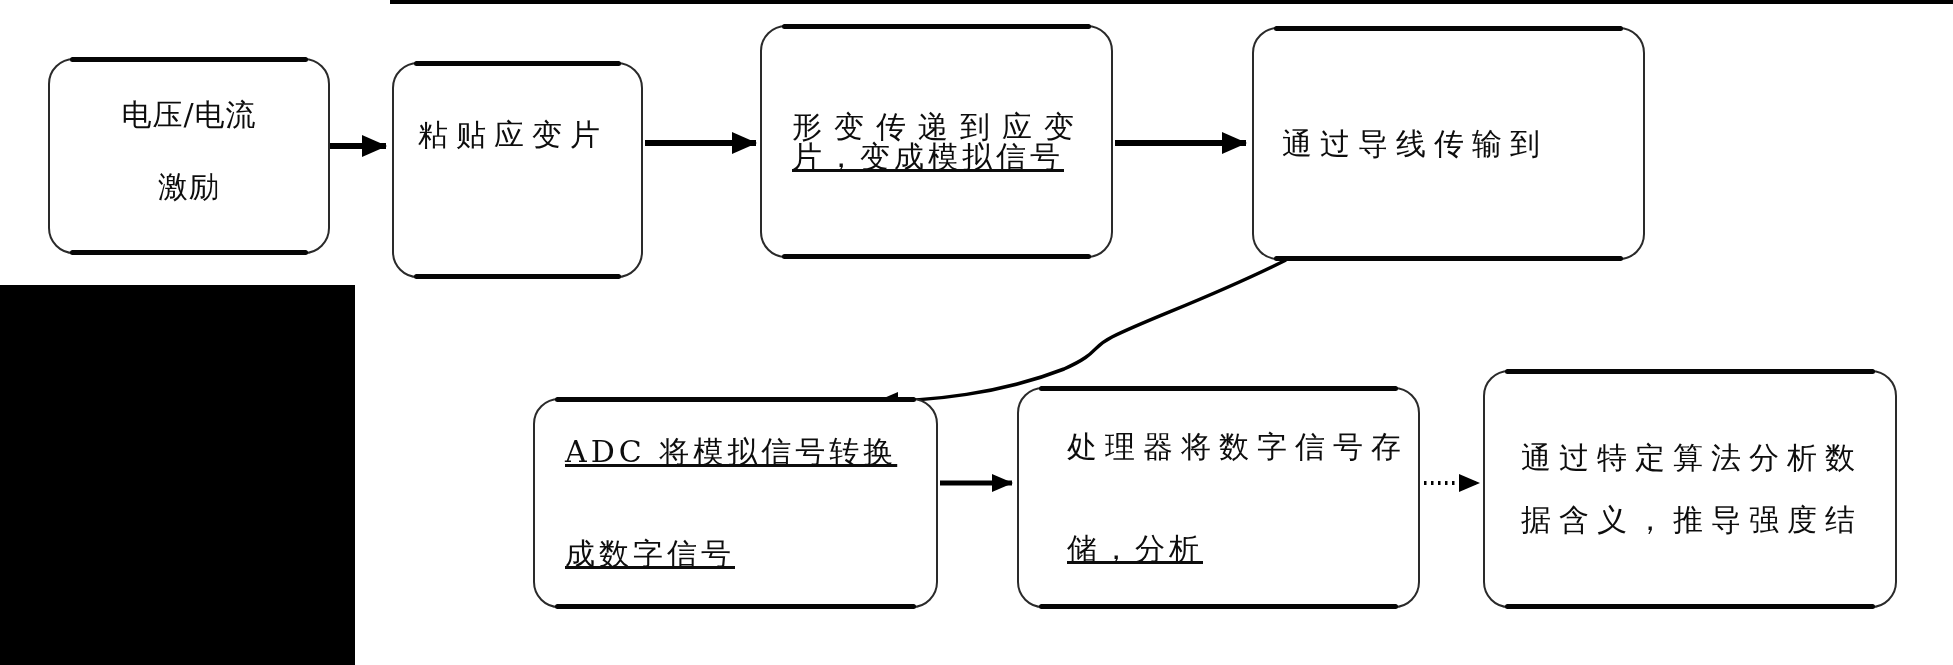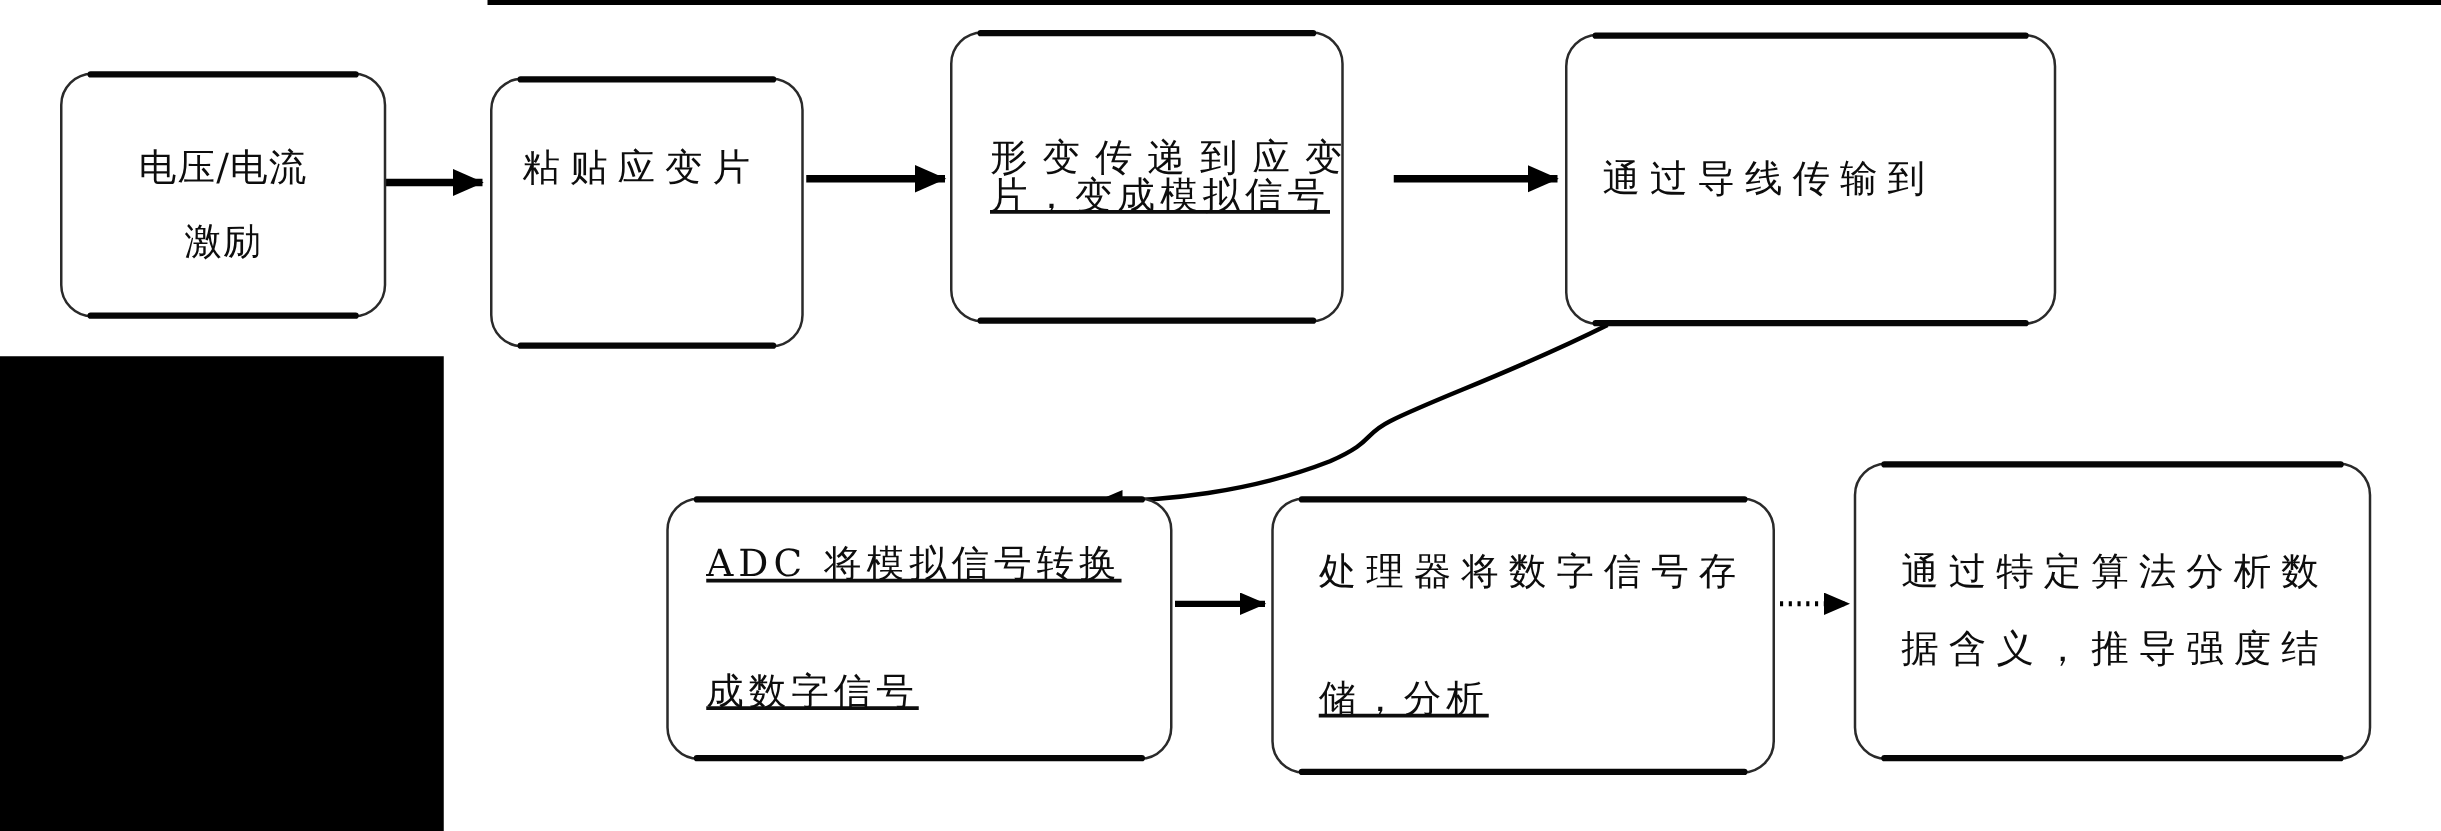--- a/index.html
+++ b/index.html
@@ -33,26 +33,26 @@
     border-radius:3px;
   }
   .box::before{top:-3px;}
   .box::after{bottom:-3px;}
   .line{white-space:nowrap;}
   .ls0{letter-spacing:1px;}
   .ls1{letter-spacing:4px;text-decoration:underline;}
   .ls2{letter-spacing:8px;}
   .ls3{letter-spacing:12px;}
   
-  .b1{left:48px;  top:58px;  width:261px; height:196px; align-items:center; justify-content:flex-start; padding-top:60px; gap:29px;}
+  .b1{left:48px;  top:58px;  width:282px; height:196px; align-items:center; justify-content:flex-start; padding-top:40px; gap:42px;}
   .b2{left:392px; top:42px;  width:251px; height:216px; justify-content:flex-start; padding:56px 0 0 24px;margin-top:20px; }
-  .b3{left:760px; top:25px;  width:315px; height:233px; padding-left:30px; }
+  .b3{left:760px; top:25px;  width:353px; height:233px; padding-left:30px; }
   .b4{left:1252px;top:27px;  width:393px; height:233px; padding-left:28px; gap:51px;}
   .b5{left:533px; top:398px; width:405px; height:210px; padding-left:30px; gap:72px;}
-  .b6{left:1017px;top:398px; width:403px; height:221px; padding-left:36px; gap:72px;}
+  .b6{left:1017px;top:387px; width:403px; height:221px; padding-left:48px; gap:72px;}
   .b7{left:1483px;top:370px; width:414px; height:238px; padding-left:36px; gap:32px;}
   
   .top-rule{
     position:absolute;
     left:390px;top:0;width:1563px;height:4px;
     background:#000000;
   }
   .black-rect{
     position:absolute;
     left:0;top:285px;width:355px;height:380px;

